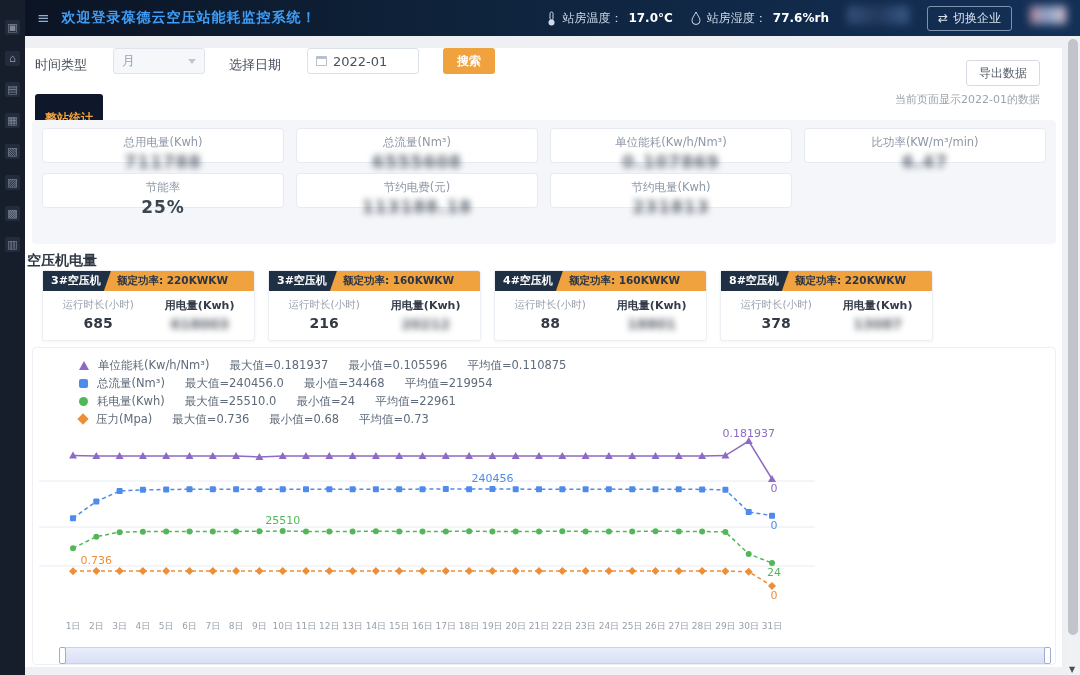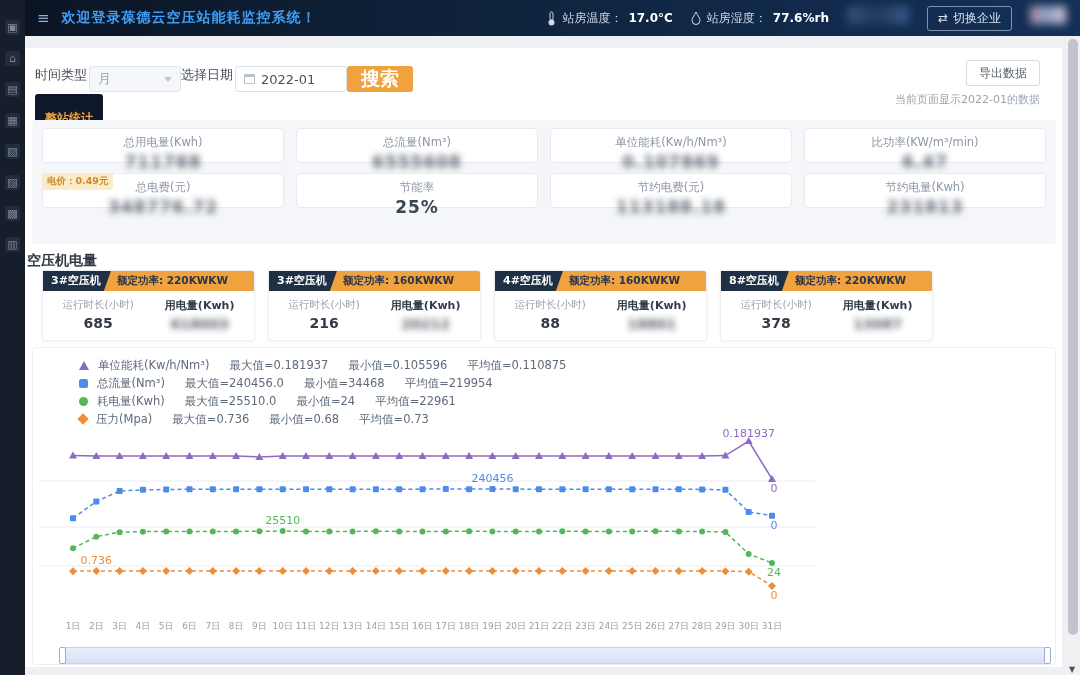--- a/index.html
+++ b/index.html
@@ -33,33 +33,33 @@
   #vscroll { position:absolute; right:0; top:36px; width:14px; height:639px; background:#f0f1f3; z-index:6; }
   #vscroll-thumb { position:absolute; left:2px; top:3px; width:10px; height:596px;
     background:#c1c4ca; border-radius:5px; cursor:pointer; }
   #vscroll-arrow { position:absolute; left:3px; bottom:1px; font-size:8px; color:#4a4f57; }
 
   
   #content { position:absolute; left:25px; top:48px; width:1037px; height:619px;
     background:#ffffff; z-index:1; }
 
   
-  .filter-row { position:absolute; left:10px; top:18px; display:flex; align-items:flex-start; gap:0; }
+  .filter-row { position:absolute; left:10px; top:0; display:flex; align-items:flex-end; gap:24px; }
   .f-label { font-size:13px; color:#454e5a; margin-right:2px; }
   .select-box { width:92px; height:26px; background:#f5f7fa; border:1px solid #dfe4ec;
     border-radius:3px; font-size:13px; color:#9aa3ae; padding:0 8px; display:flex;
     align-items:center; cursor:pointer; position:relative; }
   .select-box .chev { position:absolute; right:8px; top:10px; width:0; height:0;
     border-left:4px solid transparent; border-right:4px solid transparent; border-top:5px solid #bfc7d2; }
   .date-box { width:112px; height:26px; background:#fff; border:1px solid #dcе2еа;
     border:1px solid #dce2ea; border-radius:3px; font-size:13px; color:#49525e;
     display:flex; align-items:center; gap:6px; padding:0 8px; cursor:text; }
   .cal-icon { width:11px; height:10px; border:1px solid #b9c1cc; border-top-width:3px; border-radius:1px; }
   .btn-search { height:26px; padding:0 14px; background:#efa23d; border:none; border-radius:3px;
-    color:#ffffff; font-size:19px; font-weight:bold; cursor:pointer; font-family:inherit; }
+    color:#ffffff; font-size:12px; font-weight:bold; cursor:pointer; font-family:inherit; }
   .btn-export { position:absolute; right:22px; top:12px; height:26px; padding:0 12px;
     background:#fff; border:1px solid #d6dbe3; border-radius:3px; color:#555e69;
     font-size:12px; cursor:pointer; font-family:inherit; }
   .page-note { position:absolute; right:22px; top:44px; font-size:11px; color:#9aa3ad; }
   .badge-station { position:absolute; left:10px; top:46px; background:#0f172a; color:#efa23d;
     font-size:12px; font-weight:bold; padding:16px 10px; border-radius:3px; cursor:pointer; }
 
   
   #stats-panel { position:absolute; left:7px; top:72px; width:1024px; height:124px;
     background:#f5f6f9; border-radius:4px; padding:8px 10px; }
@@ -186,25 +186,20 @@
         <div class="stat-title">总流量(Nm³)</div>
         <div class="stat-value blurred">6555608</div>
       </div>
       <div class="stat-card">
         <div class="stat-title">单位能耗(Kw/h/Nm³)</div>
         <div class="stat-value blurred">0.107869</div>
       </div>
       <div class="stat-card">
         <div class="stat-title">比功率(KW/m³/min)</div>
         <div class="stat-value blurred">6.47</div>
-      </div>
-      <div class="stat-card">
-        <span class="price-badge">电价：0.49元</span>
-        <div class="stat-title">总电费(元)</div>
-        <div class="stat-value blurred">348776.72</div>
       </div>
       <div class="stat-card">
         <div class="stat-title">节能率</div>
         <div class="stat-value">25%</div>
       </div>
       <div class="stat-card">
         <div class="stat-title">节约电费(元)</div>
         <div class="stat-value blurred">113188.18</div>
       </div>
       <div class="stat-card">

